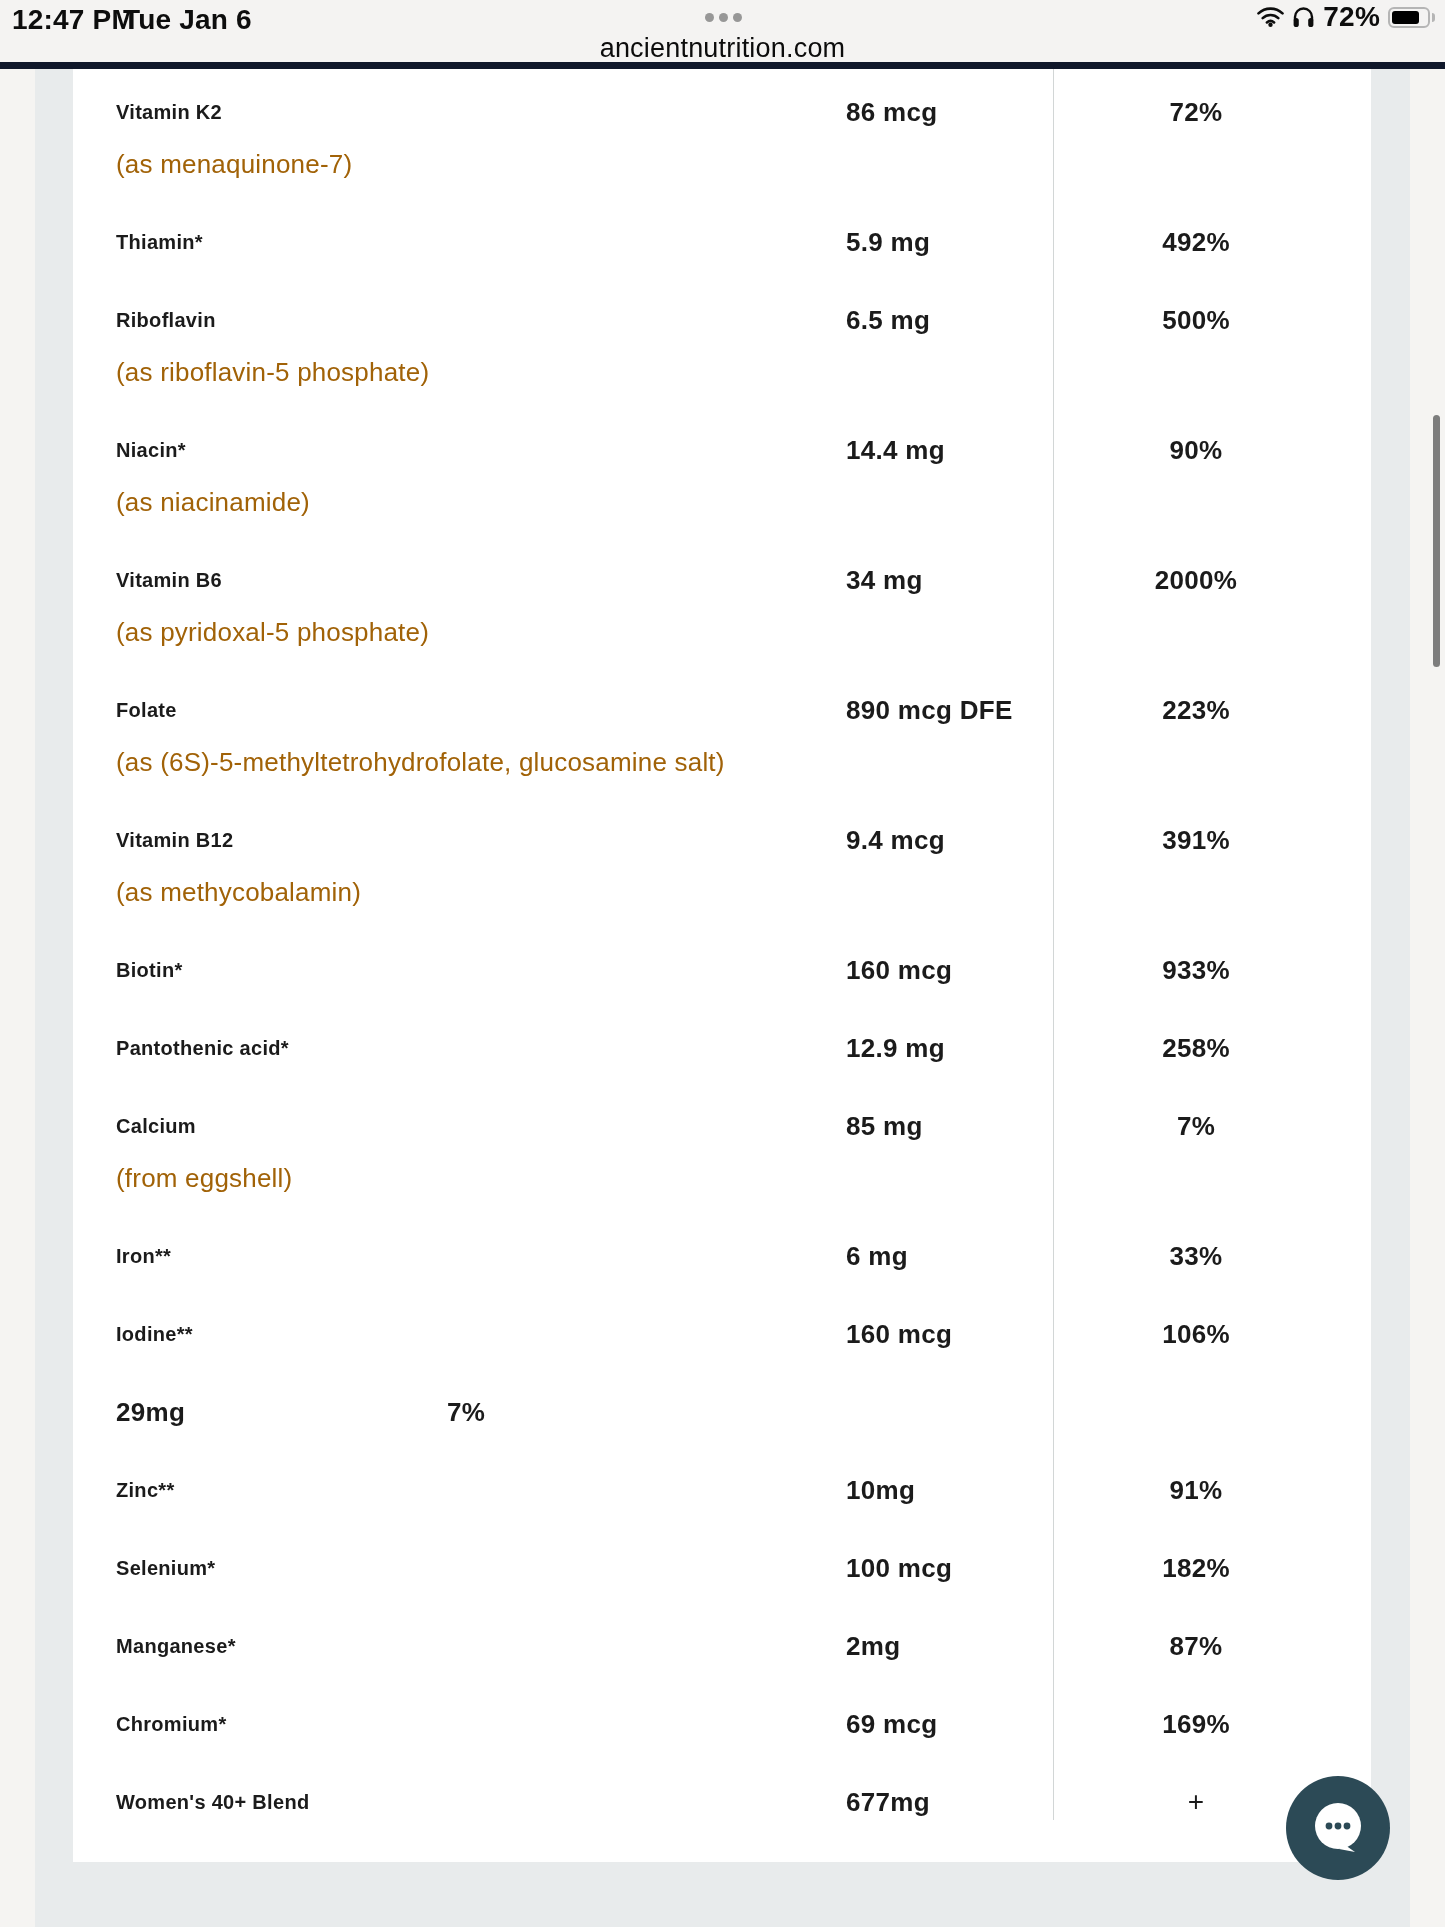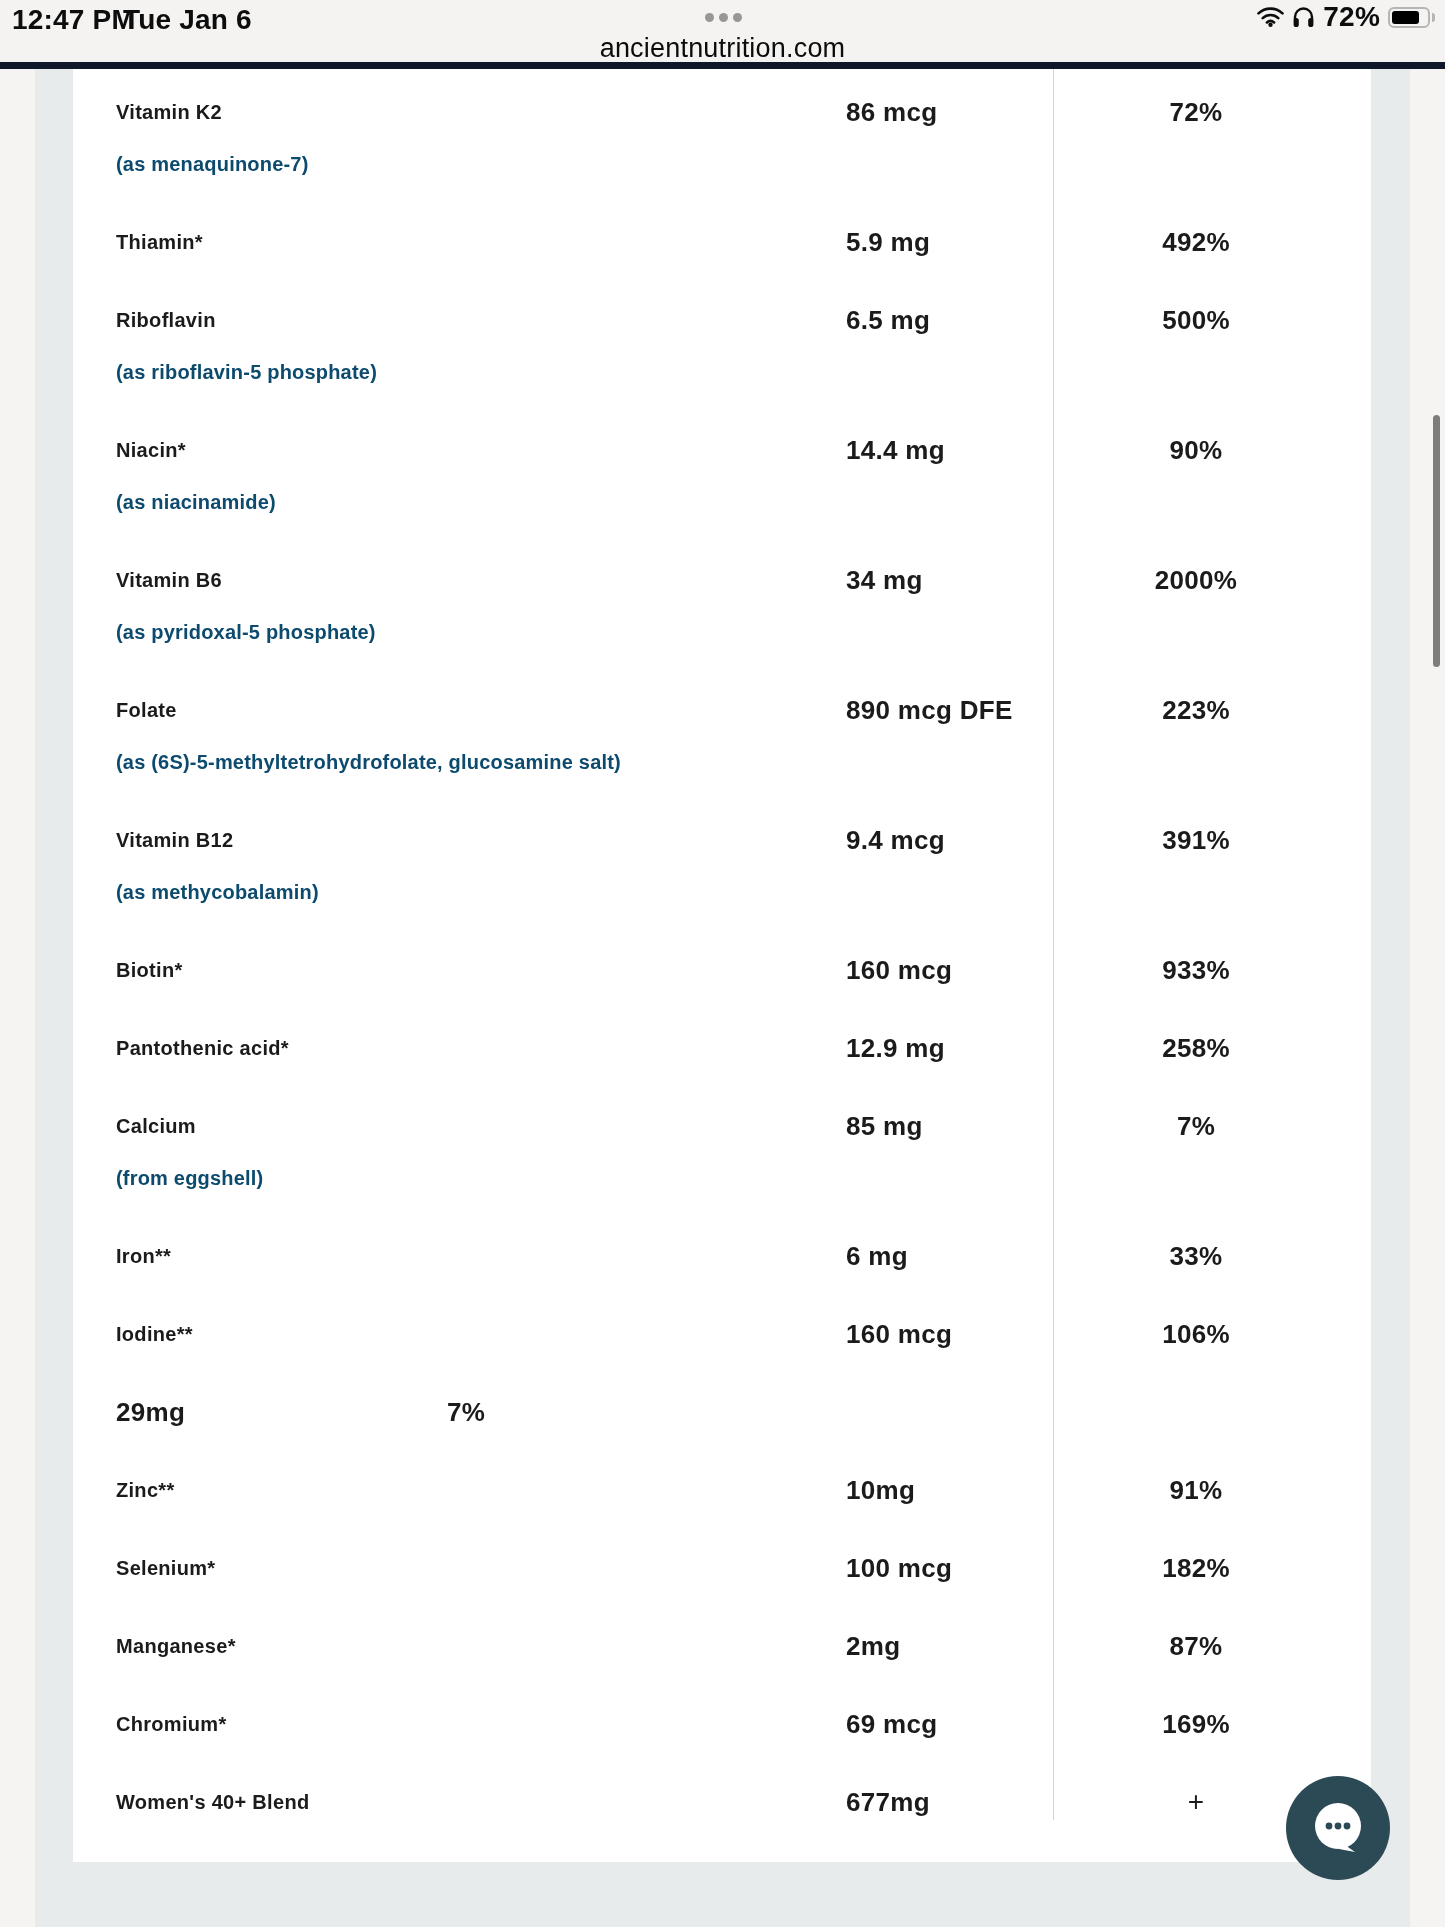--- a/index.html
+++ b/index.html
@@ -32,21 +32,21 @@
   .col-divider{position:absolute;left:980px;top:0;width:1px;height:1751px;background:#d2d6d6;}
   .rows{position:absolute;left:0;top:0;width:1298px;padding:4px 0 0 43px;box-sizing:border-box;}
   .name-row{height:78px;display:flex;align-items:center;}
   .entry.has-sub{padding-bottom:14px;}
   .sub-row{height:50px;margin-top:-12px;display:flex;align-items:center;white-space:nowrap;}
   .cell{box-sizing:border-box;}
   .c-name{width:730px;font-size:20px;font-weight:700;letter-spacing:.3px;white-space:nowrap;}
   .c-amount{width:207px;font-size:26px;font-weight:700;letter-spacing:.3px;white-space:nowrap;}
   .c-dv{width:318px;font-size:26px;font-weight:700;letter-spacing:.3px;text-align:center;padding-right:32px;white-space:nowrap;}
   .c-dv.plus{font-weight:400;font-size:28px;}
-  .sub-row{font-size:20px;font-weight:700;color:#0c4a6e;letter-spacing:.2px;}
+  .sub-row{font-size:26px;font-weight:400;color:#a16207;letter-spacing:.2px;}
   
   .scroll-thumb{position:absolute;left:1433px;top:415px;width:7px;height:252px;background:#7d7d7d;border-radius:4px;}
   
   .chat-btn{position:absolute;left:1286px;top:1776px;width:104px;height:104px;border-radius:50%;
     background:#2c4a56;display:flex;align-items:center;justify-content:center;cursor:pointer;}
 </style>
 </head>
 <body>
 
 <div class="toolbar">

